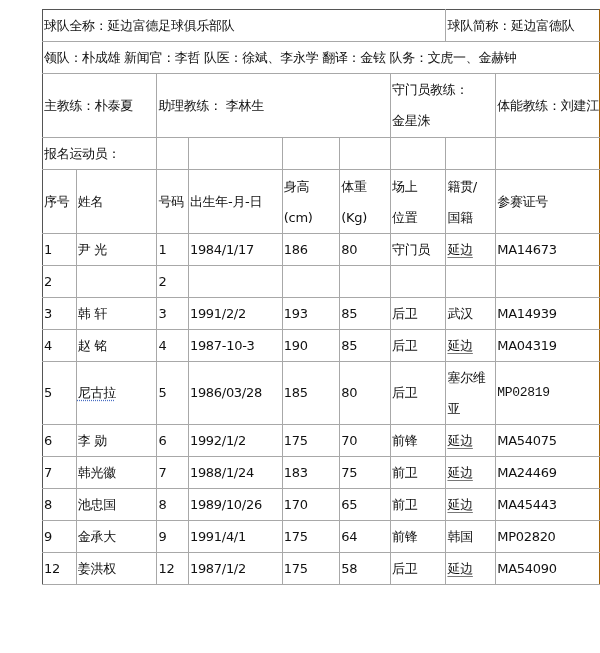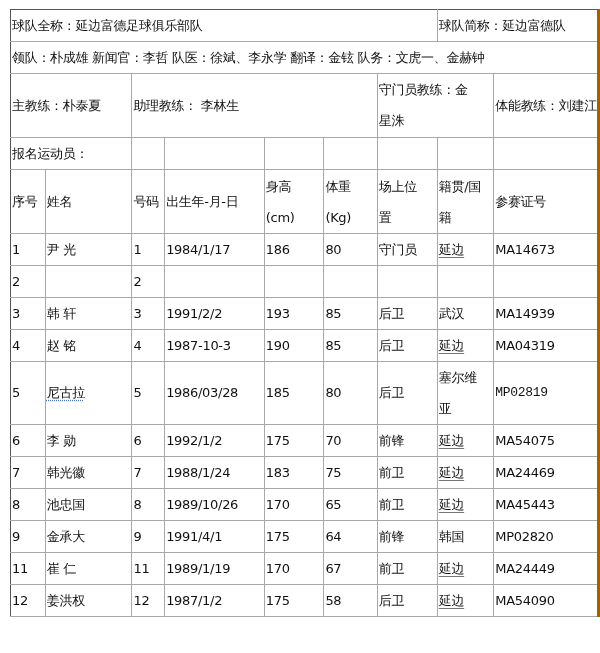--- a/index.html
+++ b/index.html
@@ -1,26 +1,26 @@
 <!DOCTYPE html>
 <html><head>
 <meta charset="utf-8">
 <style>
   html, body { margin: 0; padding: 0; background: #ffffff; }
   body { width: 600px; height: 653px; overflow: hidden; position: relative;
          font-family: "DejaVu Sans", "Liberation Sans", sans-serif; color: #111; }
   .sheet { position: absolute; left: 10px; top: 9px; }
-  table { border-collapse: collapse; table-layout: fixed; }
+  table { border-collapse: collapse; table-layout: fixed; margin-left: 32px; }
   td { border: 1px solid #a8a8a8; padding: 0 0 0 1px; font-size: 13px; line-height: 30px;
        vertical-align: middle; white-space: nowrap; overflow: hidden; letter-spacing: -0.3px; }
   td.wrap { white-space: normal; line-height: 31px; vertical-align: top; }
   td.mid { white-space: normal; line-height: 31px; vertical-align: middle; }
   .outer-left { border-left: 1px solid #555; }
   .outer-top { border-top: 1px solid #555; }
-  .outer-right { border-right: 3px solid #a16207; }
+  .outer-right { border-right: 1px solid #a16207; }
   .ul { text-decoration: underline; text-decoration-color: #777; text-underline-offset: 3px; }
   .dotted { text-decoration: underline dotted #4a6fc4; text-underline-offset: 3px; }
   tr.h32 td { height: 31px; }
 </style>
 </head>
 <body>
 
 <div class="sheet">
 <table>
   <colgroup>
@@ -170,31 +170,20 @@
     <td>金承大</td>
     <td>9</td>
     <td>1991/4/1</td>
     <td>175</td>
     <td>64</td>
     <td>前锋</td>
     <td>韩国</td>
     <td class="outer-right">MP02820</td>
   </tr>
         <tr class="h32">
-    <td class="outer-left">11</td>
-    <td>崔 仁</td>
-    <td>11</td>
-    <td>1989/1/19</td>
-    <td>170</td>
-    <td>67</td>
-    <td>前卫</td>
-    <td><span class="ul">延边</span></td>
-    <td class="outer-right">MA24449</td>
-  </tr>
-        <tr class="h32">
     <td class="outer-left">12</td>
     <td>姜洪权</td>
     <td>12</td>
     <td>1987/1/2</td>
     <td>175</td>
     <td>58</td>
     <td>后卫</td>
     <td><span class="ul">延边</span></td>
     <td class="outer-right">MA54090</td>
   </tr>

